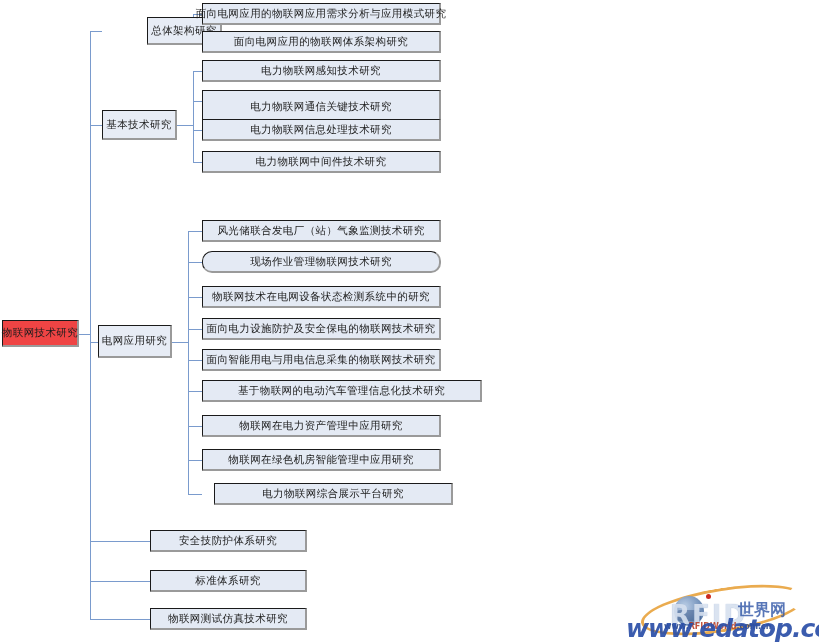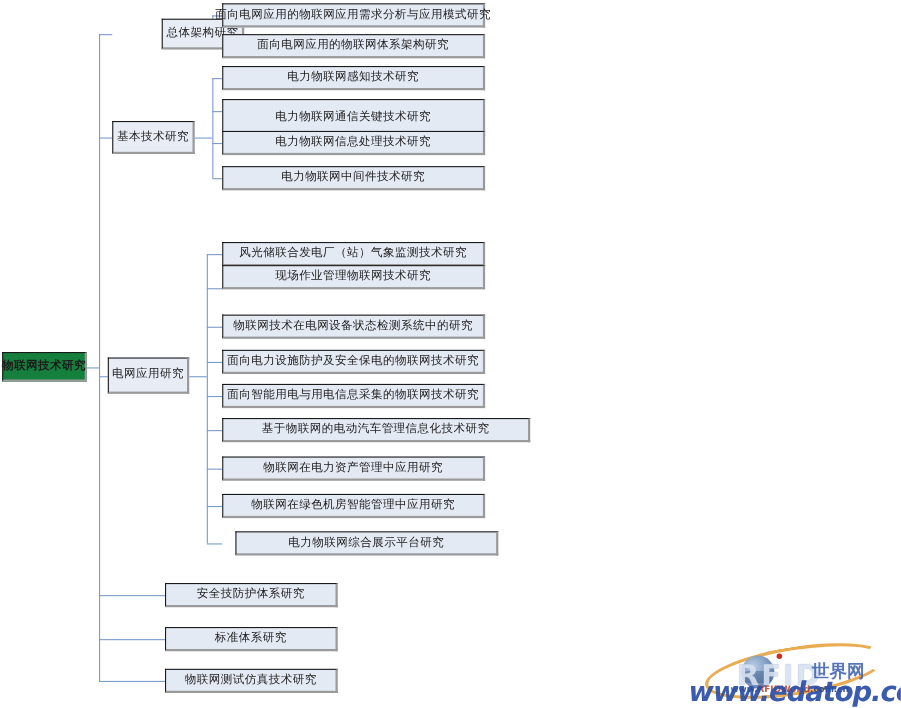--- a/index.html
+++ b/index.html
@@ -40,23 +40,22 @@
     justify-content: center;
     text-align: center;
     color: #1c1c1c;
     font-size: 10.5px;
     line-height: 1.1;
     letter-spacing: 0.4px;
     white-space: nowrap;
     font-family: "Liberation Serif", "DejaVu Serif", serif;
   }
   .node.root {
-    background: #15803d;
-    font-size: 10.5px;
-    font-weight: bold;
+    background: #ef4444;
+    font-size: 10.5px;
   }
   .node.branch {
     background: #e7ecf5;
     font-size: 10.5px;
   }
   .node.leaf {
     background: #e4eaf4;
     font-size: 10.5px;
   }
 
@@ -233,21 +232,21 @@
       </div>
       <div class="node leaf" style="left: 202px; top: 151px; width: 239px; height: 22px;">
         <span>电力物联网中间件技术研究</span>
       </div>
       <div class="node branch" style="left: 98px; top: 325px; width: 74px; height: 33px;">
         <span>电网应用研究</span>
       </div>
       <div class="node leaf" style="left: 202px; top: 220px; width: 239px; height: 22px;">
         <span>风光储联合发电厂（站）气象监测技术研究</span>
       </div>
-      <div class="node leaf" style="left: 202px; top: 241px; width: 239px; height: 22px;">
+      <div class="node leaf" style="left: 202px; top: 251px; width: 239px; height: 22px; border-radius: 10px;">
         <span>现场作业管理物联网技术研究</span>
       </div>
       <div class="node leaf" style="left: 202px; top: 286px; width: 239px; height: 22px;">
         <span>物联网技术在电网设备状态检测系统中的研究</span>
       </div>
       <div class="node leaf" style="left: 202px; top: 318px; width: 239px; height: 22px;">
         <span>面向电力设施防护及安全保电的物联网技术研究</span>
       </div>
       <div class="node leaf" style="left: 202px; top: 349px; width: 239px; height: 22px;">
         <span>面向智能用电与用电信息采集的物联网技术研究</span>

